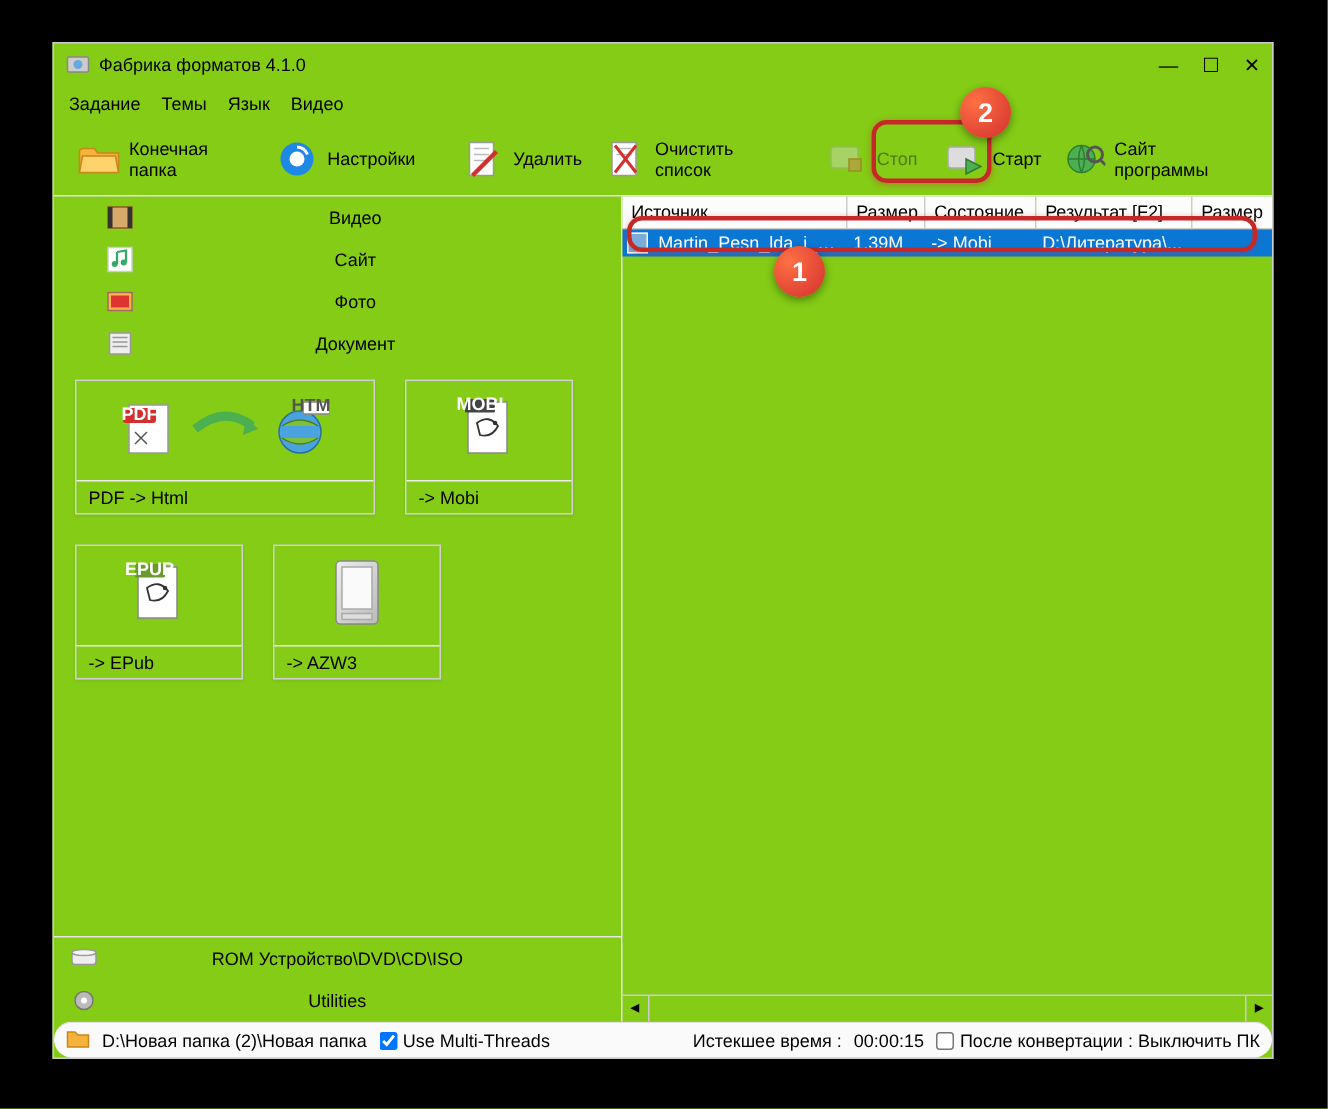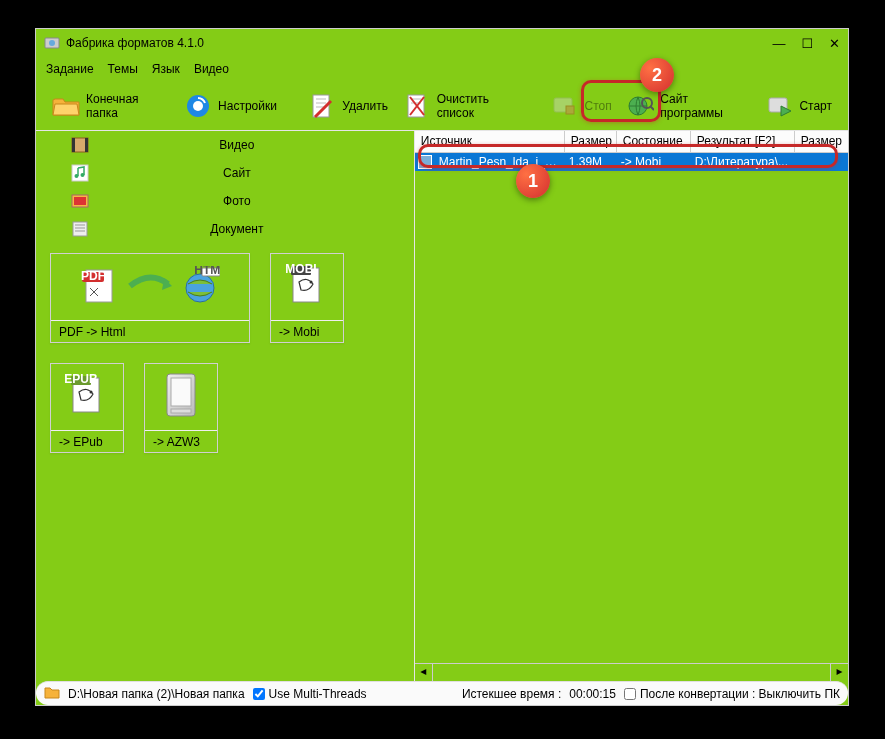--- a/index.html
+++ b/index.html
@@ -16,21 +16,21 @@
 .tbbtn { display: flex; align-items: center; gap: 6px; padding: 4px 8px; cursor: pointer; }
 .tbicon { width: 28px; height: 28px; display: flex; align-items: center; justify-content: center; }
 .body { flex: 1; display: flex; min-height: 0; }
 .leftpane { width: 384px; display: flex; flex-direction: column; border-right: 1px solid #e5e5e5; }
 .cats { display: flex; flex-direction: column; padding-left: 24px; }
 .cat { height: 28px; display: flex; align-items: center; }
 .cat-icon { width: 40px; display: flex; justify-content: center; }
 .cat-label { flex: 1; text-align: center; padding-right: 40px; }
 .tiles { flex: 1; padding: 10px 14px; display: flex; flex-wrap: wrap; gap: 20px; align-content: flex-start; }
 .tile { width: 200px; height: 90px; border: 1px solid #d0d0d0; box-shadow: 0 1px 2px rgba(0,0,0,0.08); display: flex; flex-direction: column; cursor: pointer; }
-.tile.small { width: 74px; }
+.tile.small { width: 112px; }
 .tile-body { flex: 1; display: flex; align-items: center; justify-content: center; gap: 8px; }
 .tile-label { height: 22px; display: flex; align-items: center; padding-left: 8px; border-top: 1px solid #eee; }
 .bottomcats { border-top: 1px solid #e5e5e5; }
 .bcat { height: 28px; display: flex; align-items: center; }
 .bcat-icon { width: 40px; display: flex; justify-content: center; }
 .bcat-label { flex: 1; text-align: center; padding-right: 40px; }
 .rightpane { flex: 1; display: flex; flex-direction: column; }
 .cols { height: 22px; display: flex; border-bottom: 1px solid #ccc; }
 .col { border-right: 1px solid #ccc; padding: 3px 6px; background: #fcfcfc; overflow: hidden; white-space: nowrap; }
 .rows { flex: 1; position: relative; }
@@ -126,37 +126,37 @@
       <span class="tbicon">
         <svg width="26" height="26" viewBox="0 0 26 26">
             <rect x="3" y="5" width="18" height="14" rx="2" fill="#ddd" stroke="#aaa"></rect>
             <rect x="15" y="13" width="8" height="8" fill="#e57373" stroke="#b33"></rect>
           </svg>
       </span>
       <span>Стоп</span>
     </div>
     <div class="tbbtn">
       <span class="tbicon">
+        <svg width="26" height="26" viewBox="0 0 26 26">
+            <rect x="3" y="5" width="18" height="14" rx="2" fill="#ddd" stroke="#aaa"></rect>
+            <polygon points="15,13 25,18 15,23" fill="#4caf50" stroke="#2e7d32"></polygon>
+          </svg>
+      </span>
+      <span>Старт</span>
+    </div>
+    <div class="tbbtn">
+      <span class="tbicon">
         <svg class="globe-svg" viewBox="0 0 26 26">
             <circle cx="10" cy="13" r="9" fill="#4caf50" stroke="#2e7d32"></circle>
             <path d="M10 4 Q14 13 10 22 M10 4 Q6 13 10 22 M1 13 L19 13" stroke="#2e7d32" fill="none"></path>
             <circle cx="19" cy="10" r="5" fill="none" stroke="#555" stroke-width="2"></circle>
             <line x1="22" y1="13" x2="26" y2="17" stroke="#555" stroke-width="2"></line>
           </svg>
       </span>
       <span>Сайт программы</span>
-    </div>
-    <div class="tbbtn">
-      <span class="tbicon">
-        <svg width="26" height="26" viewBox="0 0 26 26">
-            <rect x="3" y="5" width="18" height="14" rx="2" fill="#ddd" stroke="#aaa"></rect>
-            <polygon points="15,13 25,18 15,23" fill="#4caf50" stroke="#2e7d32"></polygon>
-          </svg>
-      </span>
-      <span>Старт</span>
     </div>
   </div>
 
   <div class="body">
     <div class="leftpane">
       <div class="cats">
         <div class="cat">
           <span class="cat-icon">
               <svg width="18" height="18" viewBox="0 0 18 18">
                 <rect x="1" y="2" width="16" height="14" fill="#d7a96b" stroke="#8a5a20"></rect>
@@ -259,20 +259,40 @@
                     </linearGradient>
                   </defs>
                   <rect x="10" y="6" width="20" height="28" fill="#fafafa" stroke="#aaa"></rect>
                   <rect x="10" y="37" width="20" height="4" fill="#ddd" stroke="#aaa"></rect>
                 </svg></span>
           </div>
           <div class="tile-label">-&gt; AZW3</div>
         </div>
       </div>
 
+      <div class="bottomcats">
+        <div class="bcat">
+          <span class="bcat-icon">
+              <svg width="18" height="14" viewBox="0 0 18 14">
+                <rect x="1" y="3" width="16" height="8" rx="2" fill="#eee" stroke="#999"></rect>
+                <ellipse cx="9" cy="3" rx="8" ry="2" fill="#f5f5f5" stroke="#999"></ellipse>
+              </svg>
+            </span>
+          <span class="bcat-label">ROM Устройство\DVD\CD\ISO</span>
+        </div>
+        <div class="bcat">
+          <span class="bcat-icon">
+              <svg width="16" height="16" viewBox="0 0 16 16">
+                <circle cx="8" cy="8" r="6" fill="#bbb" stroke="#777"></circle>
+                <circle cx="8" cy="8" r="2" fill="#fff"></circle>
+              </svg>
+            </span>
+          <span class="bcat-label">Utilities</span>
+        </div>
+      </div>
     </div>
 
     <div class="rightpane">
       <div class="cols">
         <div class="col" style="width:150px">Источник</div>
         <div class="col" style="width:52px">Размер</div>
         <div class="col" style="width:74px">Состояние</div>
         <div class="col" style="width:104px">Результат [F2]</div>
         <div class="col" style="flex:1;border-right:none">Размер</div>
       </div>

